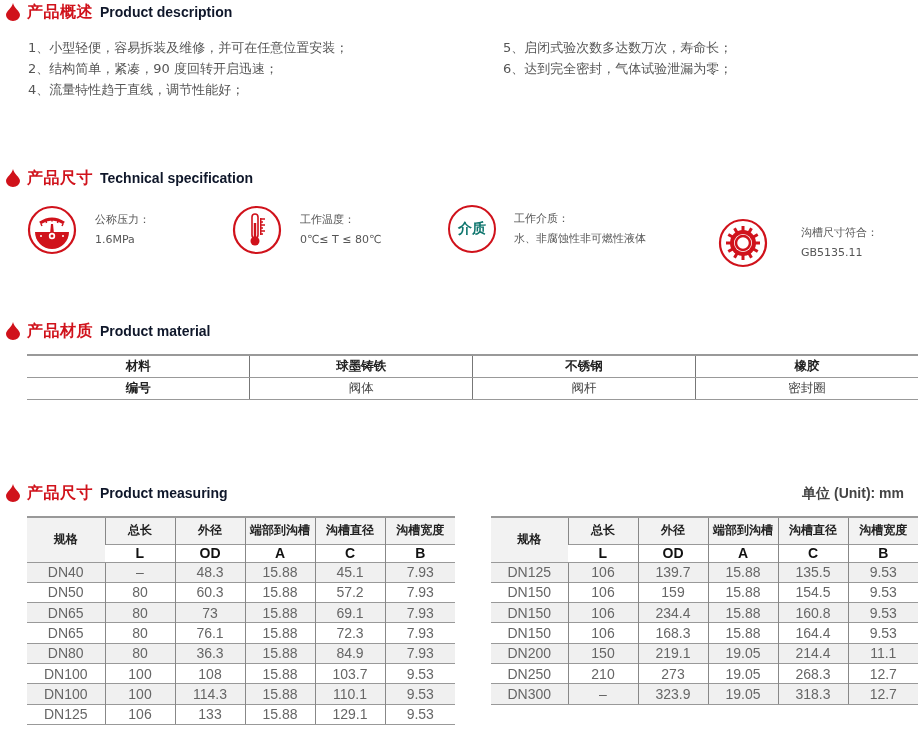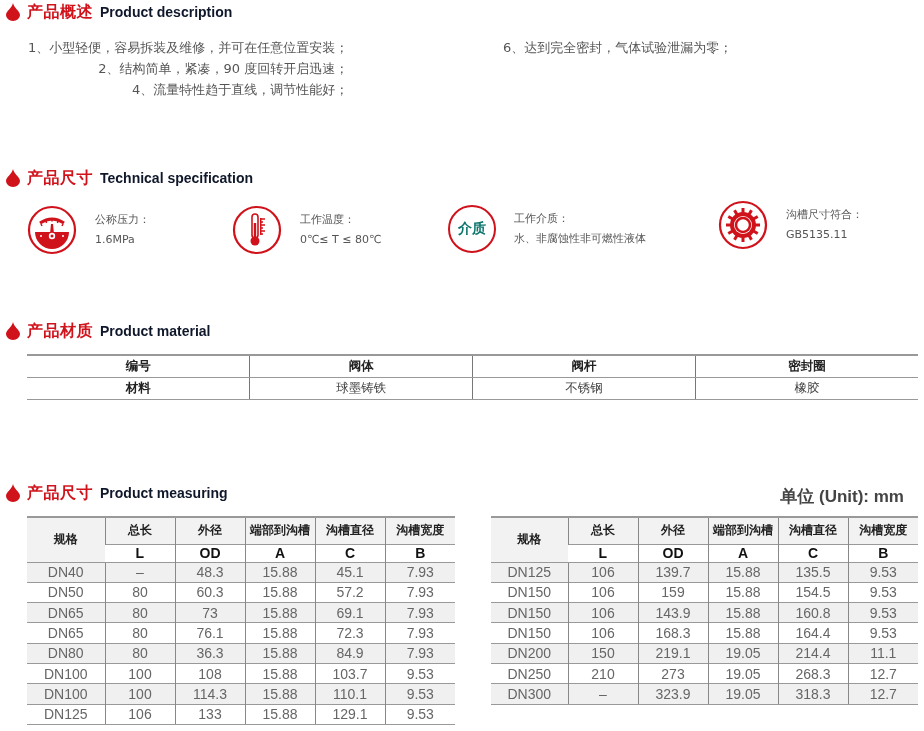--- a/index.html
+++ b/index.html
@@ -5,21 +5,21 @@
     * { box-sizing: border-box; margin: 0; padding: 0; }
     html, body { width: 924px; height: 731px; background: #ffffff; overflow: hidden; }
     body { position: relative; font-family: "DejaVu Sans", "Liberation Sans", sans-serif; color: #555; }
 
     .section-title { position: absolute; left: 6px; display: flex; align-items: center; height: 24px; }
     .drop { width: 14px; height: 18px; margin-right: 7px; }
     .title-cn { color: #d0121b; font-weight: bold; font-size: 16px; letter-spacing: 0.5px; margin-right: 7px; }
     .title-en { color: #0f172a; font-weight: bold; font-size: 14px; font-family: "Liberation Sans", sans-serif; }
 
     .desc-list { position: absolute; font-size: 13px; color: #555; line-height: 21px; }
-    .desc-list li { list-style: none; white-space: nowrap; text-align: right; }
+    .desc-list li { list-style: none; white-space: nowrap; }
 
     .spec-item { position: absolute; display: flex; align-items: center; }
     .spec-icon { width: 50px; height: 50px; margin-right: 18px; }
     .spec-text { font-size: 11px; color: #555; line-height: 20px; }
     .spec-text div { white-space: nowrap; }
 
     table { border-collapse: collapse; position: absolute; font-family: "Liberation Sans", sans-serif; }
     .mat-table { left: 27px; top: 354px; width: 891px; }
     .mat-table td { border-left: 1px solid #777; height: 22px; text-align: center; font-size: 12.5px; color: #444; border-bottom: 1px solid #999; }
     .mat-table tr:first-child td { border-top: 2px solid #999; font-weight: bold; color: #222; }
@@ -29,39 +29,40 @@
     .dim-table td { text-align: center; border-left: 1px solid #888; padding: 0; }
     .dim-table td:first-child { border-left: none; margin-top: 48px; }
     .dim-table .h1 td { height: 27px; background: #f2f2f2; font-weight: bold; font-size: 12px; color: #222; border-top: 2px solid #999; }
     .dim-table .h2 td { height: 18px; background: #fff; font-weight: bold; font-size: 14px; color: #111; border-top: 1px solid #999; }
     .dim-table .h1 td.rowspan { vertical-align: middle; }
     .dim-table .dr td { height: 20.3px; font-size: 14px; color: #666; border-top: 1px solid #999; }
     .dim-table .dr:nth-child(odd) td { background: #f0f0f0; }
     .dim-table .dr:nth-child(even) td { background: #fff; }
     .dim-table tr:last-child td { border-bottom: 1px solid #999; }
 
-    .unit { position: absolute; right: 20px; top: 485px; font-size: 17px; font-weight: bold; color: #444; font-family: "Liberation Sans", sans-serif; margin-left: 28px; }
+    .unit { position: absolute; right: 20px; top: 485px; font-size: 14px; font-weight: bold; color: #444; font-family: "Liberation Sans", sans-serif; margin-left: 28px; }
   </style>
 </head>
 <body>
 
 <div class="section-title" style="top:0;">
   <svg class="drop" viewBox="0 0 14 18">
       <path d="M7 0 C8 5 14 8 14 12 A7 6 0 0 1 0 12 C0 8 6 5 7 0 Z" fill="#d0121b"></path>
     </svg>
   <span class="title-cn">产品概述</span>
   <span class="title-en">Product description</span>
 </div>
 
 <ul class="desc-list" style="left:28px; top:37px;">
   <li>1、小型轻便，容易拆装及维修，并可在任意位置安装；</li>
   <li>2、结构简单，紧凑，90 度回转开启迅速；</li>
   <li>4、流量特性趋于直线，调节性能好；</li>
 </ul>
 <ul class="desc-list" style="left:503px; top:37px;">
+  <li>5、启闭式验次数多达数万次，寿命长；</li>
   <li>6、达到完全密封，气体试验泄漏为零；</li>
 </ul>
 
 <div class="section-title" style="top:166px;">
   <svg class="drop" viewBox="0 0 14 18">
       <path d="M7 0 C8 5 14 8 14 12 A7 6 0 0 1 0 12 C0 8 6 5 7 0 Z" fill="#d0121b"></path>
     </svg>
   <span class="title-cn">产品尺寸</span>
   <span class="title-en">Technical specification</span>
 </div>
@@ -102,21 +103,21 @@
 <div class="spec-item" style="left:448px; top:205px;">
   <div class="spec-icon" style="width:48px;height:48px;border:2.2px solid #d0121b;border-radius:50%;display:flex;align-items:center;justify-content:center;color:#0f766e;font-weight:bold;font-size:14px;margin-right:18px;">
     <span>介质</span>
   </div>
   <div class="spec-text">
     <div>工作介质：</div>
     <div>水、非腐蚀性非可燃性液体</div>
   </div>
 </div>
 
-<div class="spec-item" style="left:718px; top:200px;">
+<div class="spec-item" style="left:718px; top:218px;gap:15px;">
   <svg class="spec-icon" viewBox="0 0 50 50">
     <circle cx="25" cy="25" r="23" fill="none" stroke="#d0121b" stroke-width="2.2"></circle>
     <g fill="#d0121b">
       <circle cx="25" cy="25" r="13"></circle>
       <g id="teeth">
         <rect x="23.5" y="8" width="3" height="5"></rect>
         <rect x="23.5" y="37" width="3" height="5"></rect>
         <rect x="8" y="23.5" width="5" height="3"></rect>
         <rect x="37" y="23.5" width="5" height="3"></rect>
       </g>
@@ -142,30 +143,30 @@
   <svg class="drop" viewBox="0 0 14 18">
       <path d="M7 0 C8 5 14 8 14 12 A7 6 0 0 1 0 12 C0 8 6 5 7 0 Z" fill="#d0121b"></path>
     </svg>
   <span class="title-cn">产品材质</span>
   <span class="title-en">Product material</span>
 </div>
 
 <table class="mat-table">
   <tbody>
       <tr>
+    <td>材料</td>
+    <td>球墨铸铁</td>
+    <td>不锈钢</td>
+    <td>橡胶</td>
+  </tr>
+  <tr>
     <td style="width:25%;">编号</td>
     <td style="width:25%;">阀体</td>
     <td style="width:25%;">阀杆</td>
     <td style="width:25%;">密封圈</td>
-  </tr>
-  <tr>
-    <td>材料</td>
-    <td>球墨铸铁</td>
-    <td>不锈钢</td>
-    <td>橡胶</td>
   </tr>
 </tbody>
   </table>
 
 <div class="section-title" style="top:481px;">
   <svg class="drop" viewBox="0 0 14 18">
       <path d="M7 0 C8 5 14 8 14 12 A7 6 0 0 1 0 12 C0 8 6 5 7 0 Z" fill="#d0121b"></path>
     </svg>
   <span class="title-cn">产品尺寸</span>
   <span class="title-en">Product measuring</span>
@@ -301,21 +302,21 @@
         <td>DN150</td>
         <td>106</td>
         <td>159</td>
         <td>15.88</td>
         <td>154.5</td>
         <td>9.53</td>
       </tr>
       <tr class="dr">
         <td>DN150</td>
         <td>106</td>
-        <td>143.9</td>
+        <td>234.4</td>
         <td>15.88</td>
         <td>160.8</td>
         <td>9.53</td>
       </tr>
       <tr class="dr">
         <td>DN150</td>
         <td>106</td>
         <td>168.3</td>
         <td>15.88</td>
         <td>164.4</td>

